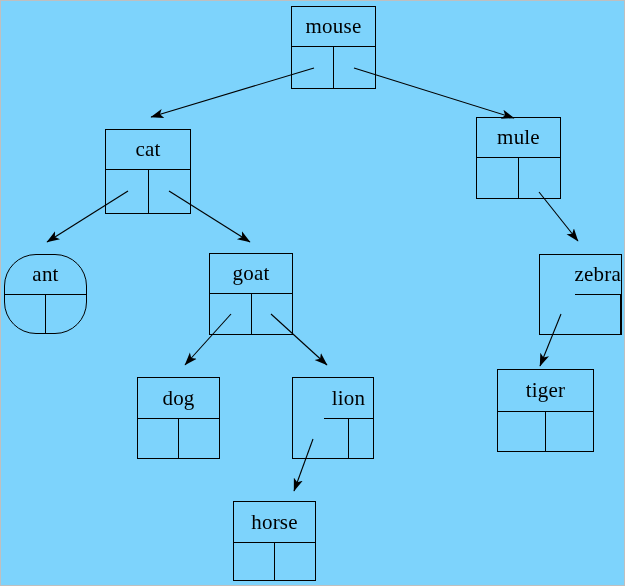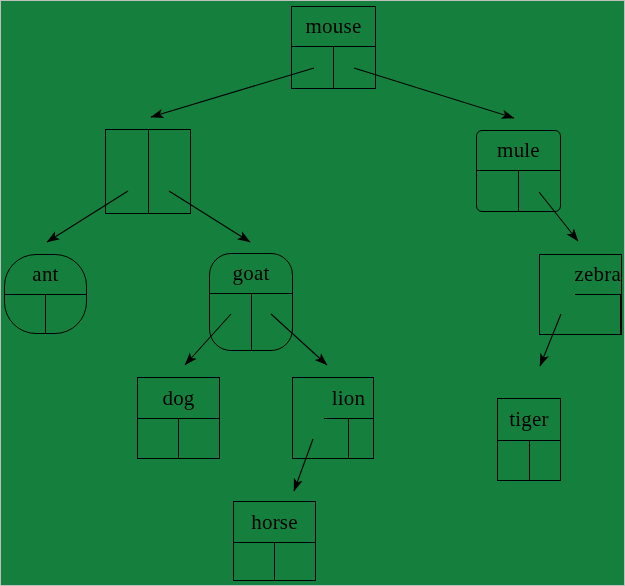--- a/index.html
+++ b/index.html
@@ -40,49 +40,50 @@
     flex: 0 0 auto;
     letter-spacing: 0.2px;
   }
   .node-cells { flex: 1 1 auto; display: flex; }
   .cell { flex: 1 1 50%; }
   .cell-left { border-right: 1.5px solid #000; }
 </style>
 </head>
 <body>
 
-<div class="page" id="page" style="background: #15803d; border-color: rgb(191, 191, 191);">
+<div class="page" id="page" style="background: #7dd3fc; border-color: rgb(191, 191, 191);">
   <div class="node" style="left: 290px; top: 5px; width: 85px; height: 83px; border-color: rgb(0, 0, 0);">
       <div class="node-label" style="height:40px;border-color:#000000">mouse</div>
       <div class="node-cells">
         <div class="cell cell-left" style="border-color:#000000"></div>
         <div class="cell cell-right"></div>
       </div>
     </div>
     <div class="node" style="left: 104px; top: 128px; width: 86px; height: 85px; border-color: rgb(0, 0, 0);">
+      <div class="node-label" style="height:40px;border-color:#000000">cat</div>
       <div class="node-cells">
         <div class="cell cell-left" style="border-color:#000000"></div>
         <div class="cell cell-right"></div>
       </div>
     </div>
-    <div class="node" style="left: 475px; top: 129px; width: 85px; height: 82px; border-color: rgb(0, 0, 0); border-radius: 6px;">
+    <div class="node" style="left: 475px; top: 116px; width: 85px; height: 82px; border-color: rgb(0, 0, 0);">
       <div class="node-label" style="height:40px;border-color:#000000">mule</div>
       <div class="node-cells">
         <div class="cell cell-left" style="border-color:#000000"></div>
         <div class="cell cell-right"></div>
       </div>
     </div>
     <div class="node" style="left: 3px; top: 253px; width: 83px; height: 80px; border-color: rgb(0, 0, 0); border-radius: 32px;">
       <div class="node-label" style="height:40px;border-color:#000000">ant</div>
       <div class="node-cells">
         <div class="cell cell-left" style="border-color:#000000"></div>
         <div class="cell cell-right"></div>
       </div>
     </div>
-    <div class="node" style="left: 208px; top: 252px; width: 84px; height: 98px; border-color: rgb(0, 0, 0); border-radius: 22px;">
+    <div class="node" style="left: 208px; top: 252px; width: 84px; height: 82px; border-color: rgb(0, 0, 0);">
       <div class="node-label" style="height:40px;border-color:#000000">goat</div>
       <div class="node-cells">
         <div class="cell cell-left" style="border-color:#000000"></div>
         <div class="cell cell-right"></div>
       </div>
     </div>
     <div class="node" style="left: 538px; top: 253px; width: 83px; height: 81px; border-color: rgb(0, 0, 0); align-items: flex-end;">
       <div class="node-label" style="height:40px;border-color:#000000">zebra</div>
       <div class="node-cells">
         <div class="cell cell-left" style="border-color:#000000"></div>
@@ -96,21 +97,21 @@
         <div class="cell cell-right"></div>
       </div>
     </div>
     <div class="node" style="left: 291px; top: 376px; width: 82px; height: 82px; border-color: rgb(0, 0, 0); padding-left: 31px;">
       <div class="node-label" style="height:41px;border-color:#000000">lion</div>
       <div class="node-cells">
         <div class="cell cell-left" style="border-color:#000000"></div>
         <div class="cell cell-right"></div>
       </div>
     </div>
-    <div class="node" style="left: 496px; top: 397px; width: 64px; height: 83px; border-color: rgb(0, 0, 0);">
+    <div class="node" style="left: 496px; top: 368px; width: 97px; height: 83px; border-color: rgb(0, 0, 0);">
       <div class="node-label" style="height:42px;border-color:#000000">tiger</div>
       <div class="node-cells">
         <div class="cell cell-left" style="border-color:#000000"></div>
         <div class="cell cell-right"></div>
       </div>
     </div>
     <div class="node" style="left: 232px; top: 500px; width: 83px; height: 80px; border-color: rgb(0, 0, 0);">
       <div class="node-label" style="height:41px;border-color:#000000">horse</div>
       <div class="node-cells">
         <div class="cell cell-left" style="border-color:#000000"></div>

